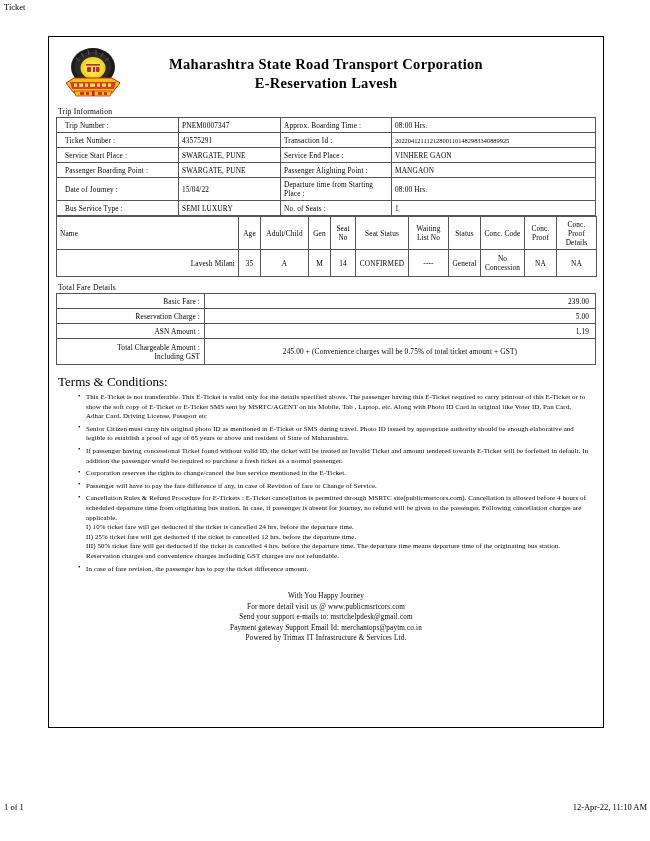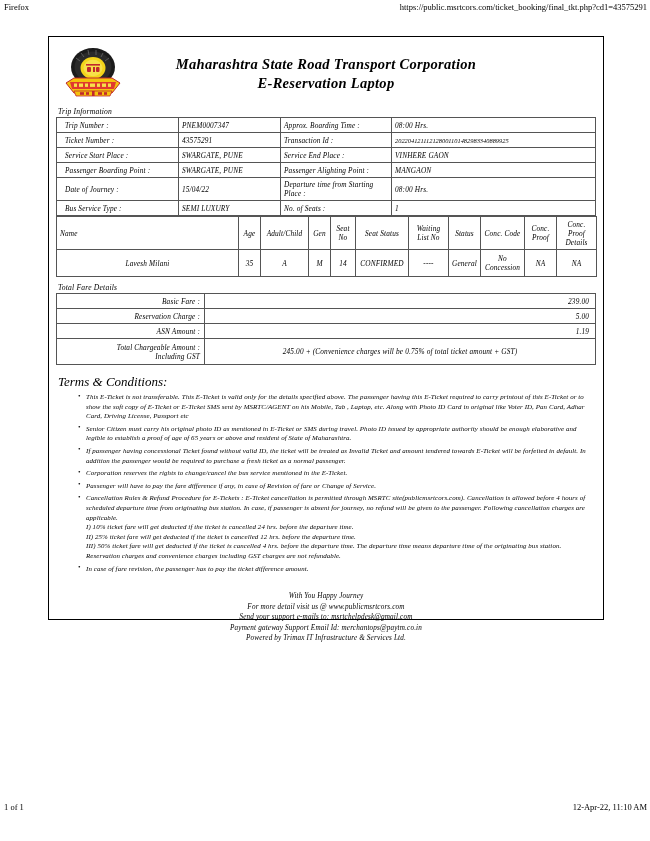--- a/index.html
+++ b/index.html
@@ -58,25 +58,24 @@
     top: 0;
     white-space: nowrap;
   }
 
   
   .ticket-page {
     position: absolute;
     left: 48px;
     top: 36px;
     width: 556px;
-    height: 584px;
+    height: 692px;
     border: 1.5px solid #000;
     box-sizing: border-box;
     background: #fff;
-    font-style: italic;
   }
   .ticket-inner {
     padding: 6px 7px 4px 7px;
   }
 
   
   .masthead {
     position: relative;
     height: 62px;
   }
@@ -131,21 +130,21 @@
 
   
   table.pax th {
     text-align: center;
     font-weight: normal;
     line-height: 9px;
     height: 28px;
   }
   table.pax th.name-h { text-align: left; }
   table.pax td { text-align: center; height: 22px; }
-  table.pax td.name-c { text-align: center; margin-left: 36px; }
+  table.pax td.name-c { text-align: right; margin-left: 36px; }
 
   
   table.fare td.flbl {
     width: 140px;
     text-align: right;
     padding-right: 4px;
   }
   table.fare td.fval { text-align: right; padding-right: 6px; }
   table.fare td.fval-c { text-align: center; }
   table.fare tr { height: 15px; }
@@ -186,22 +185,21 @@
     font-size: 7.2px;
     line-height: 10.5px;
     letter-spacing: .15px;
   }
   .ticket-footer div { white-space: nowrap; }
 </style>
 </head>
 <body>
 
 <div class="print-header">
-  <span class="ph-left">Firefox</span>
-  <span class="ph-right">https://public.msrtcors.com/ticket_booking/final_tkt.php?cd1=43575291</span>
+  <span class="ph-left">Ticket</span>
 </div>
 
 <div class="ticket-page">
   <div class="ticket-inner">
 
     <div class="masthead">
       <div class="logo">
         <svg width="58" height="56" viewBox="0 0 58 56">
 
           <ellipse cx="29" cy="22" rx="22" ry="19" fill="#1b1b1b"></ellipse>
@@ -242,21 +240,21 @@
             <rect x="16" y="47.2" width="4" height="2.6"></rect>
             <rect x="22" y="47.2" width="3" height="2.6"></rect>
             <rect x="28" y="46" width="2.6" height="5"></rect>
             <rect x="34" y="47.2" width="4" height="2.6"></rect>
             <rect x="40" y="47.2" width="3" height="2.6"></rect>
           </g>
         </svg>
       </div>
       <div class="org-title">
         <div>Maharashtra State Road Transport Corporation</div>
-        <div>E-Reservation Laptop</div>
+        <div>E-Reservation Lavesh</div>
       </div>
     </div>
 
     <div class="section-caption">Trip Information</div>
     <table class="tkt trip">
       <tbody>
         <tr>
           <td class="lbl">Trip Number :</td>
           <td class="val">PNEM0007347</td>
           <td class="lbl2">Approx. Boarding Time :</td>

